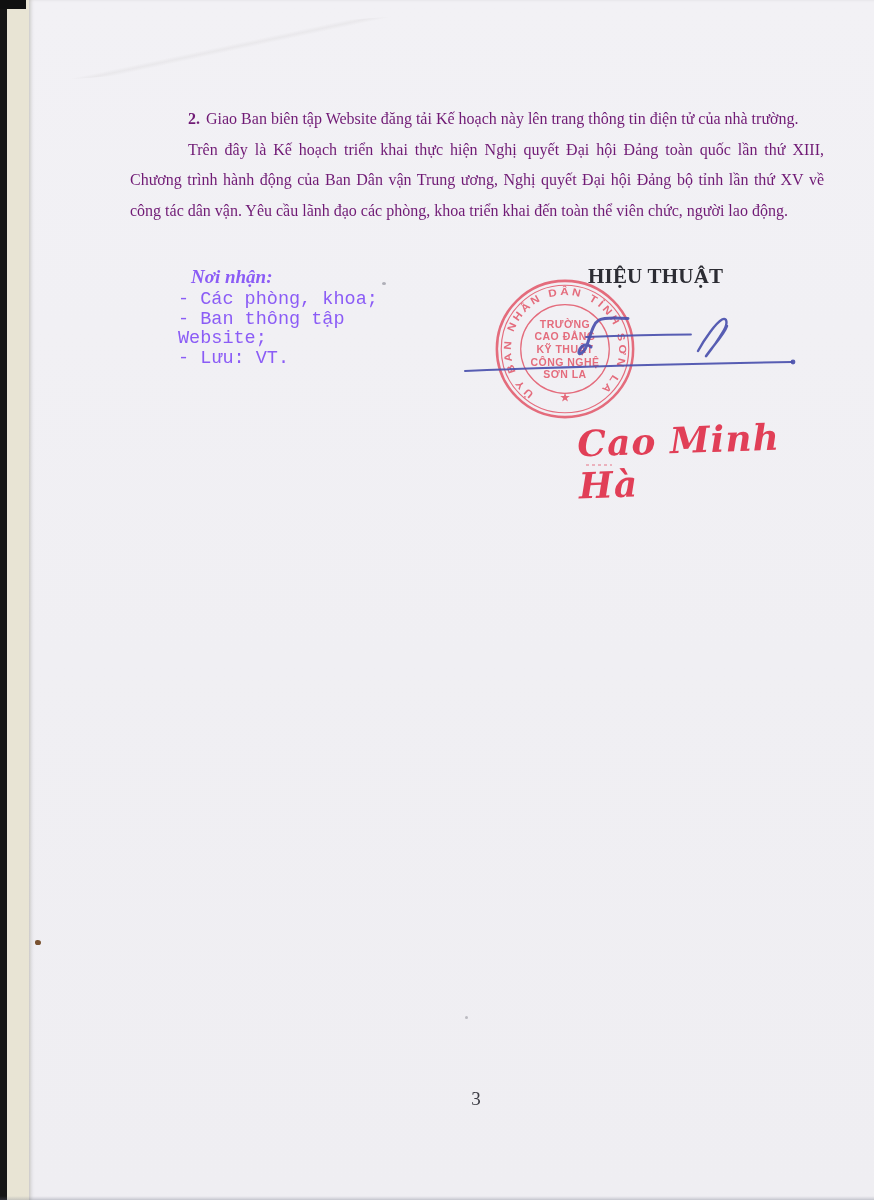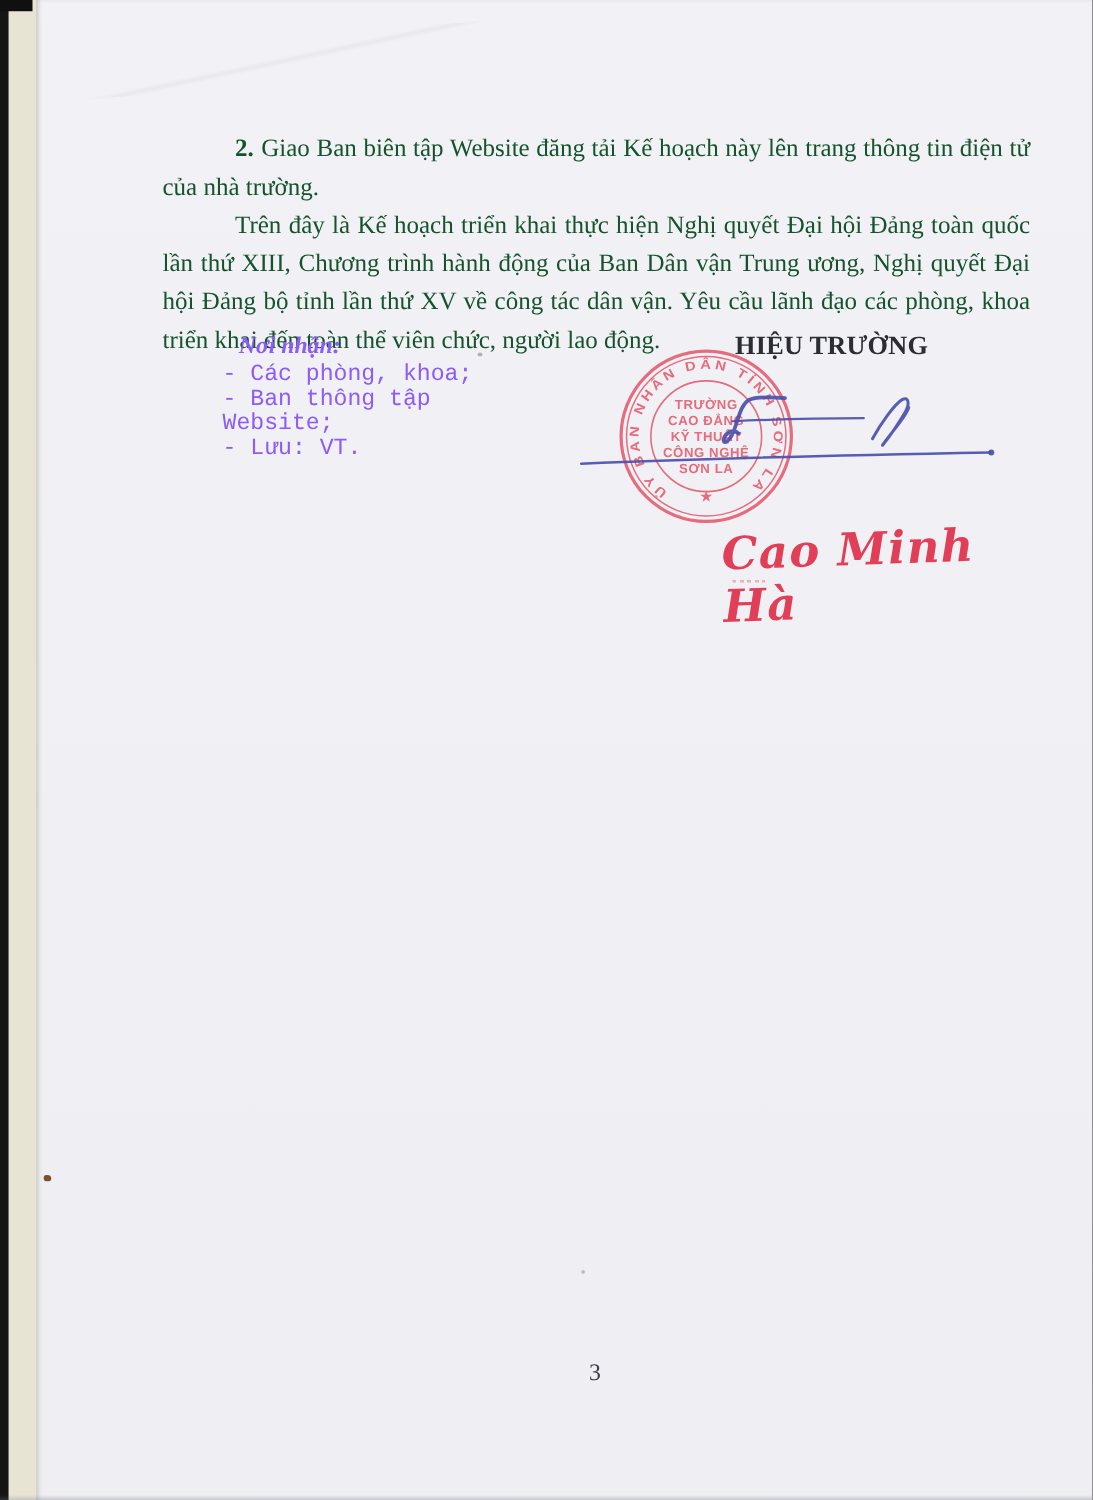--- a/index.html
+++ b/index.html
@@ -14,21 +14,21 @@
   .paper{position:absolute;left:29px;top:0;right:0;bottom:0;
         background:linear-gradient(180deg,#f2f1f5 0%,#f0eff3 55%,#efeef2 100%);
         box-shadow:inset 3px 0 4px -2px rgba(90,85,70,.35);}
   .bottom-edge{position:absolute;left:0;bottom:0;width:874px;height:4px;
         background:linear-gradient(180deg,rgba(0,0,0,0) 0%,rgba(110,115,135,.28) 100%);}
   .crease{position:absolute;left:70px;top:28px;width:320px;height:40px;
         background:linear-gradient(172deg,rgba(0,0,0,0) 46%,rgba(120,115,110,.07) 50%,rgba(0,0,0,0) 54%);
         transform:rotate(-4deg);}
   
   .body-text{position:absolute;left:130px;top:104px;width:694px;
-        font-size:20px;line-height:30.5px;color:#14532d;text-align:justify;}
+        font-size:16px;line-height:30.5px;color:#701a75;text-align:justify;}
   .body-text p{margin:0;text-indent:58px;}
   .num{font-weight:bold;margin-right:6px;}
   
   .recipients{position:absolute;left:178px;top:266px;width:260px;color:#8b5cf6;}
   .recipients .label{font-weight:bold;font-style:italic;font-size:19px;margin-left:13px;margin-bottom:2px;}
   .recipients .item{font-size:18.5px;line-height:19.5px;font-family:Liberation Mono, monospace;}
   
   .sig-title{position:absolute;left:588px;top:264px;width:220px;
         font-size:21px;font-weight:bold;color:#2c2c33;letter-spacing:.2px;}
   .stamp-wrap{position:absolute;left:492px;top:276px;width:146px;height:146px;opacity:.85;}
@@ -70,21 +70,21 @@
     <p><span>Trên đây là Kế hoạch triển khai thực hiện Nghị quyết Đại hội Đảng toàn quốc lần thứ XIII, Chương trình hành động của Ban Dân vận Trung ương, Nghị quyết Đại hội Đảng bộ tỉnh lần thứ XV về công tác dân vận. Yêu cầu lãnh đạo các phòng, khoa triển khai đến toàn thể viên chức, người lao động.</span></p>
   </div>
 
   <div class="recipients">
     <div class="label">Nơi nhận:</div>
     <div class="item">- Các phòng, khoa;</div>
     <div class="item">- Ban thông tập Website;</div>
     <div class="item">- Lưu: VT.</div>
   </div>
 
-  <div class="sig-title">HIỆU TRƯỜNG</div>
+  <div class="sig-title">HIỆU THUẬT</div>
 
   <div class="stamp-wrap">
     <svg width="146" height="146" viewBox="0 0 150 150">
       <circle class="stamp-line" cx="75" cy="75" r="70" stroke-width="2.6"></circle>
       <circle class="stamp-line" cx="75" cy="75" r="65.5" stroke-width="1.2"></circle>
       <circle class="stamp-line" cx="75" cy="75" r="45.5" stroke-width="1.3"></circle>
       <defs>
         <path id="ringPath" d="M 43.2 120.5 A 55.5 55.5 0 1 1 106.8 120.5"></path>
       </defs>
       <text class="stamp-text ring-text">

